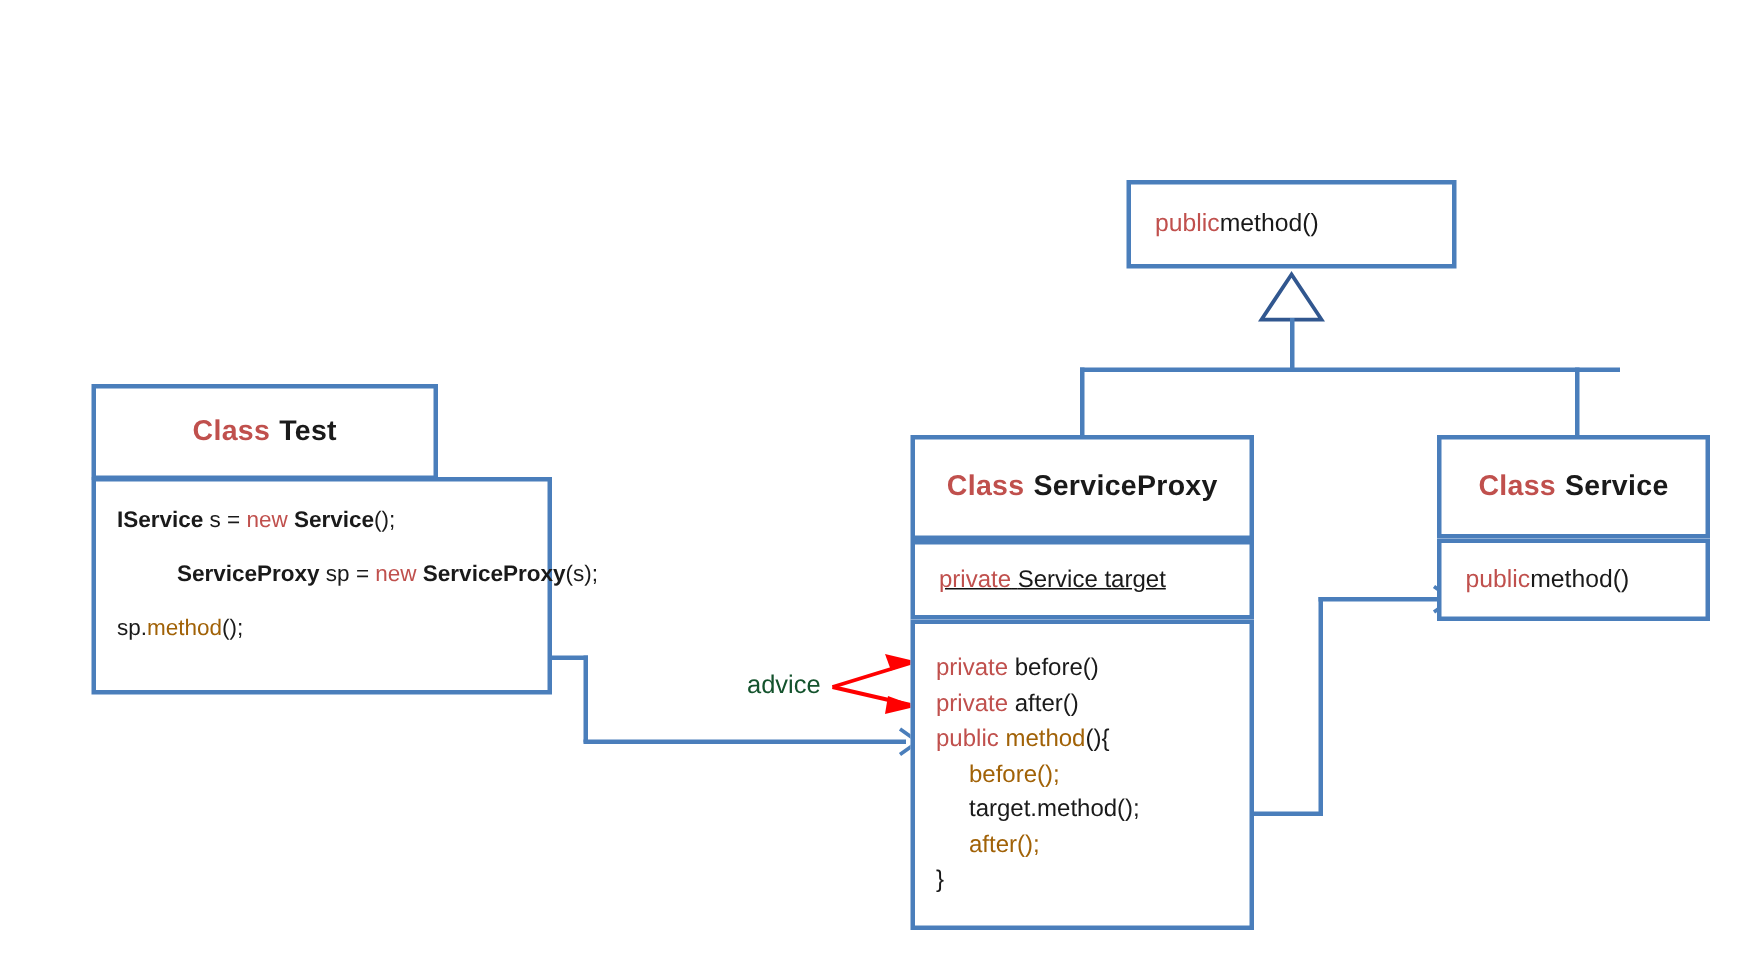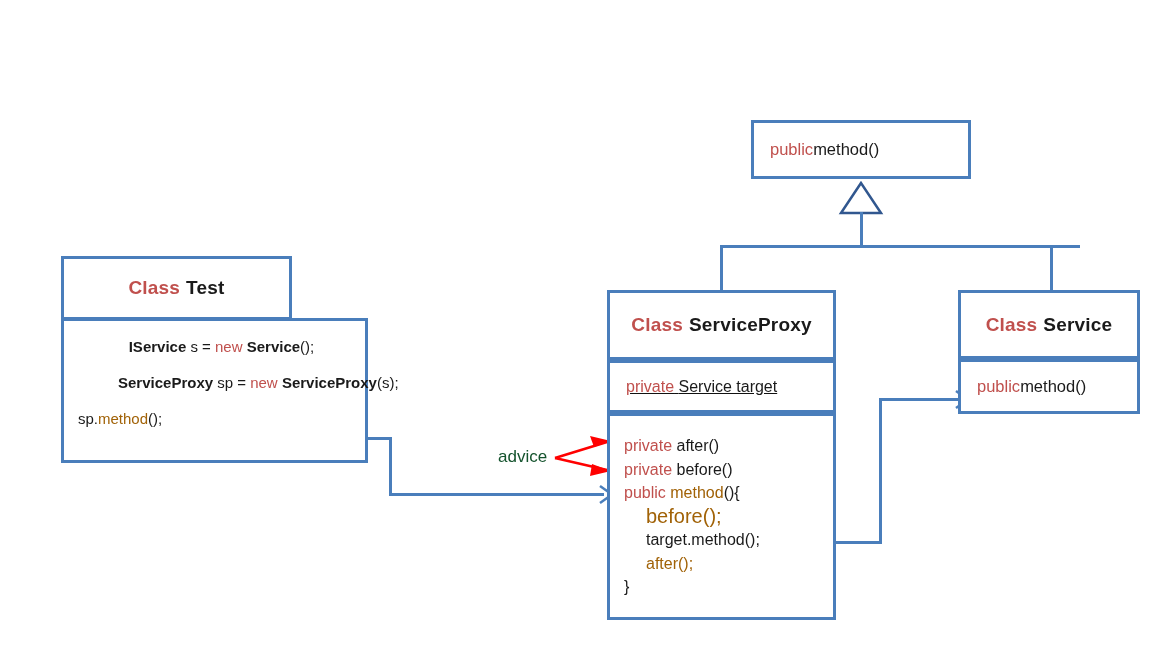--- a/index.html
+++ b/index.html
@@ -71,21 +71,21 @@
       <span class="kw">public</span><span class="blk">method()</span>
     </span>
   </div>
 
   <div class="uml-seg uml-title" style="left:61px;top:256px;width:231px;height:64px;">
     <span class="kw">Class</span>
     <span style="display:inline-block;width:6px;"></span>
     <span class="blk">Test</span>
   </div>
   <div class="uml-seg" style="left:61px;top:318px;width:307px;height:145px;display:block;padding:18px 0 0 14px;">
-    <div class="code-line" style="font-size:15px;margin-bottom:21px;text-align:center;">
+    <div class="code-line" style="font-size:15px;margin-bottom:21px;">
       <span class="bold blk">IService</span><span class="blk"> s = </span><span class="kw">new</span><span class="blk">&nbsp;</span><span class="bold blk">Service</span><span class="blk">();</span>
     </div>
     <div class="code-line" style="font-size:15px;margin-bottom:21px;margin-left:40px;">
       <span class="bold blk">ServiceProxy</span><span class="blk"> sp = </span><span class="kw">new</span><span class="blk">&nbsp;</span><span class="bold blk">ServiceProxy</span><span class="blk">(s);</span>
     </div>
     <div class="code-line" style="font-size:15px;">
       <span class="blk">sp.</span><span class="blue">method</span><span class="blk">();</span>
     </div>
   </div>
 
@@ -94,29 +94,29 @@
     <span style="display:inline-block;width:6px;"></span>
     <span class="blk">ServiceProxy</span>
   </div>
   <div class="uml-seg uml-body" style="left:607px;top:360px;width:229px;height:53px;text-decoration:underline;">
     <span class="code-line" style="font-size:16px;">
       <span class="kw">private</span><span class="blk">&nbsp;</span><span class="blk">Service target</span>
     </span>
   </div>
   <div class="uml-seg" style="left:607px;top:413px;width:229px;height:207px;display:block;padding:18px 0 0 14px;">
     <div class="code-line" style="font-size:16px;line-height:23.5px;">
-      <span class="kw">private</span><span class="blk">&nbsp;</span><span class="blk">after()</span>
+      <span class="kw">private</span><span class="blk">&nbsp;</span><span class="blk">before()</span>
     </div>
     <div class="code-line" style="font-size:16px;line-height:23.5px;">
-      <span class="kw">private</span><span class="blk">&nbsp;</span><span class="blk">before()</span>
+      <span class="kw">private</span><span class="blk">&nbsp;</span><span class="blk">after()</span>
     </div>
     <div class="code-line" style="font-size:16px;line-height:23.5px;">
       <span class="kw">public</span><span class="blk">&nbsp;</span><span class="blue">method</span><span class="blk">(){</span>
     </div>
-    <div class="code-line" style="font-size:20px;line-height:23.5px;padding-left:22px;">
+    <div class="code-line" style="font-size:16px;line-height:23.5px;padding-left:22px;">
       <span class="blue">before</span><span class="blue">();</span>
     </div>
     <div class="code-line" style="font-size:16px;line-height:23.5px;padding-left:22px;">
       <span class="blk">target.method();</span>
     </div>
     <div class="code-line" style="font-size:16px;line-height:23.5px;padding-left:22px;">
       <span class="blue">after</span><span class="blue">();</span>
     </div>
     <div class="code-line" style="font-size:16px;line-height:23.5px;">
       <span class="blk">}</span>

